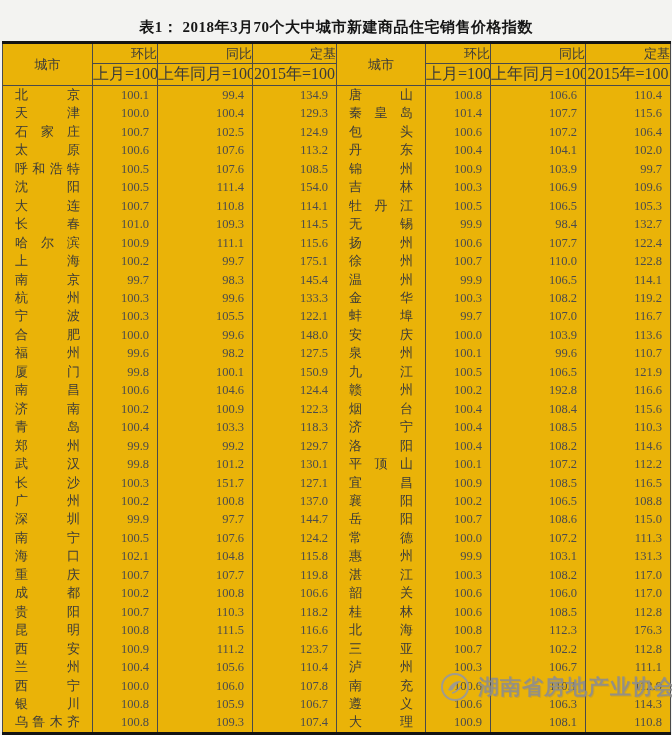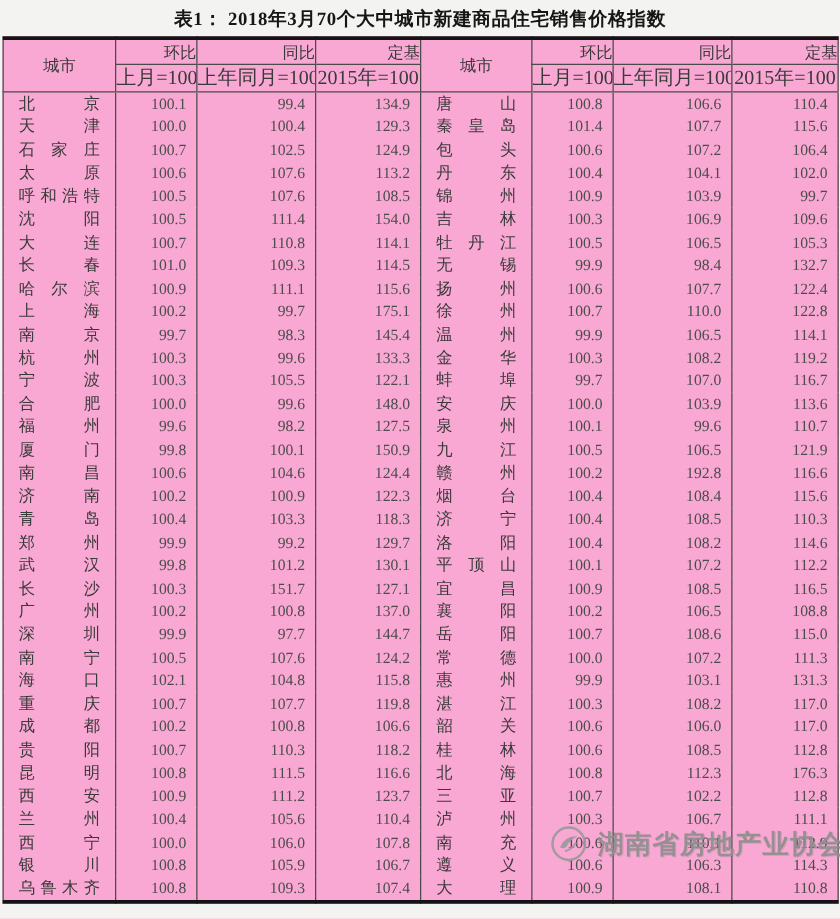--- a/index.html
+++ b/index.html
@@ -8,32 +8,32 @@
     background:#f3f3f1;
     font-family:"Liberation Serif","DejaVu Serif",serif;
     color:#3c3c3c;
     position:relative;
   }
   .title{
     text-align:center;
     font-size:15px;
     font-weight:bold;
     color:#161616;
-    padding:6px 0 4px 0;
+    padding:18px 0 4px 0;
     letter-spacing:.5px;
   }
   .table-wrap{
     position:relative;
     margin:0 2px;
   }
   table{
     width:668px;
     border-collapse:collapse;
     table-layout:fixed;
-    background:#f9a8d4;
+    background:#eab308;
     border-top:3px solid #141414;
     border-bottom:3px solid #141414;
     border-left:1px solid #4a4a4a;
     border-right:1px solid #4a4a4a;
   }
   col.c-city-l{width:90px;}
   col.c-mom-l{width:65px;}
   col.c-yoy-l{width:95px;}
   col.c-base-l{width:84px;}
   col.c-city-r{width:89px;}

